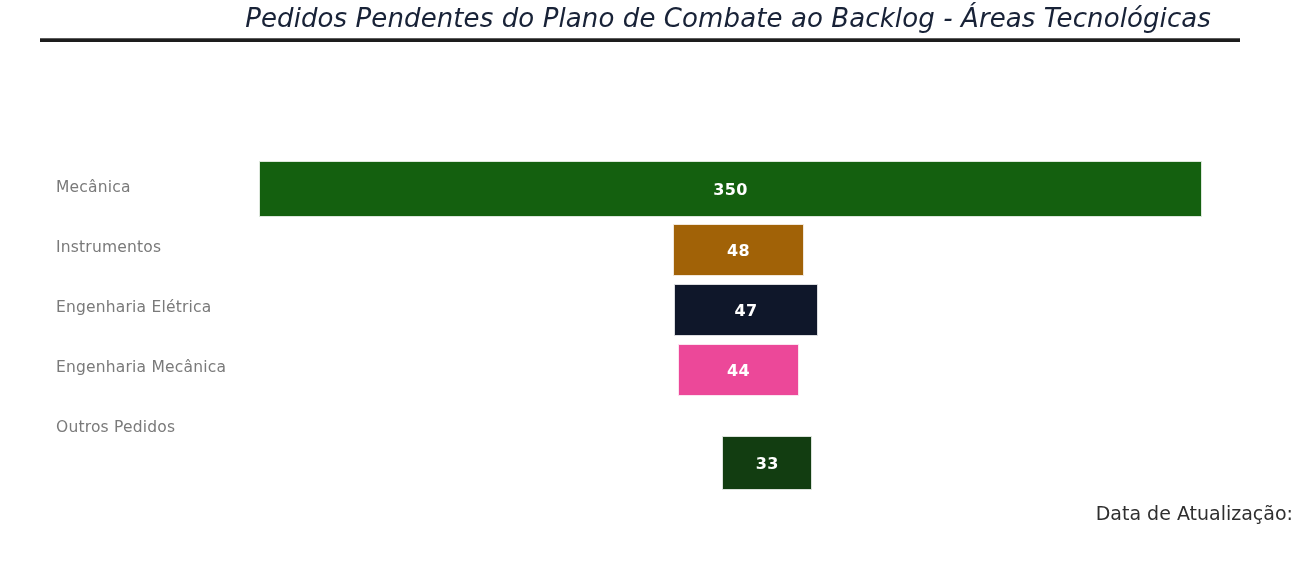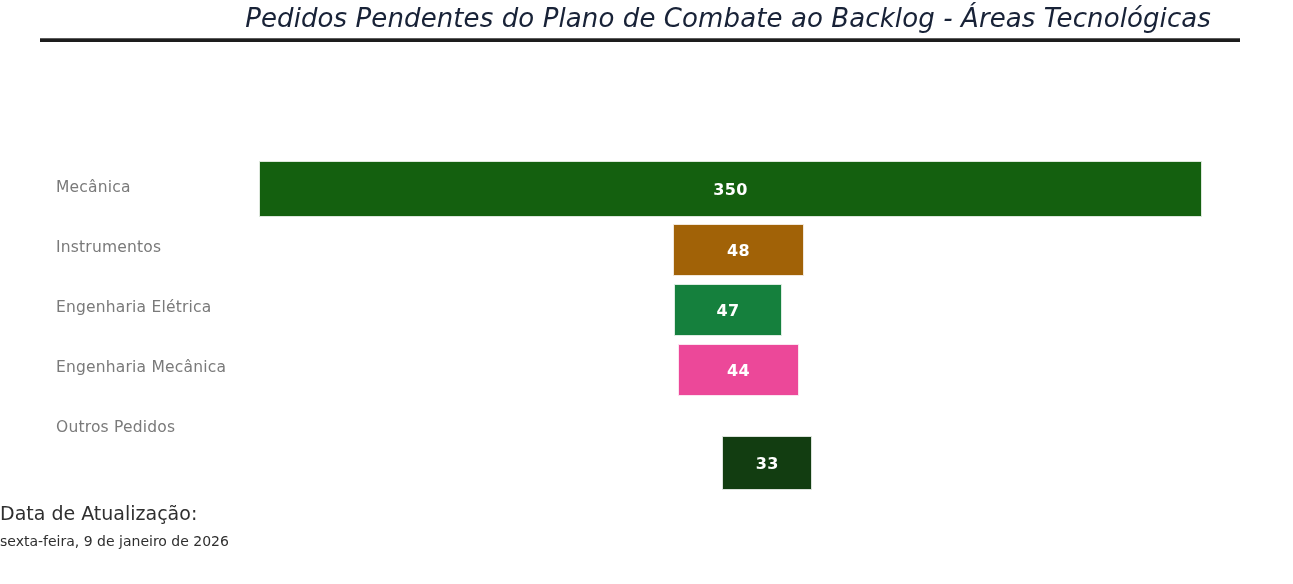--- a/index.html
+++ b/index.html
@@ -82,21 +82,21 @@
     font-weight: bold;
     letter-spacing: 0.4px;
   }
 
   
   #footer {
     position: absolute;
     left: 0;
     top: 500px;
     width: 1293px;
-    text-align: left;
+    text-align: right;
   }
   #footer-title {
     font-size: 19px;
     color: #2f2f2f;
     font-weight: 400;
     line-height: 26px;
   }
   #footer-date {
     font-size: 14px;
     color: #2f2f2f;
@@ -119,34 +119,33 @@
       </div>
     </div>
     <div class="bar-row" style="top: 0px;">
       <div class="cat-label" style="top: 98px;">Instrumentos</div>
       <div class="bar" style="left: 672.74px; width: 131.52px; top: 84px; height: 52px; background: #a16207;">
         <span class="bar-value">48</span>
       </div>
     </div>
     <div class="bar-row" style="top: 0px;">
       <div class="cat-label" style="top: 158px;">Engenharia Elétrica</div>
-      <div class="bar" style="left: 674.11px; width: 108px; top: 144px; height: 52px; background: #15803d; text-align: right;">
+      <div class="bar" style="left: 674.11px; width: 144px; top: 144px; height: 52px; background: #0f172a; text-align: right;">
         <span class="bar-value">47</span>
       </div>
     </div>
     <div class="bar-row" style="top: 0px;">
       <div class="cat-label" style="top: 218px;">Engenharia Mecânica</div>
       <div class="bar" style="left: 678.22px; width: 120.56px; top: 204px; height: 52px; background: #ec4899;">
         <span class="bar-value">44</span>
       </div>
     </div>
     <div class="bar-row" style="top: 0px;">
       <div class="cat-label" style="top: 278px;">Outros Pedidos</div>
       <div class="bar" style="left: 722px; width: 90.42px; top: 264px; height: 54px; background: rgb(18, 61, 17); margin-top: 32px;">
         <span class="bar-value">33</span>
       </div>
     </div>
   </div>
 
 <div id="footer">
   <div id="footer-title">Data de Atualização:</div>
-  <div id="footer-date">sexta-feira, 9 de janeiro de 2026</div>
 </div>
 
 </body></html>

